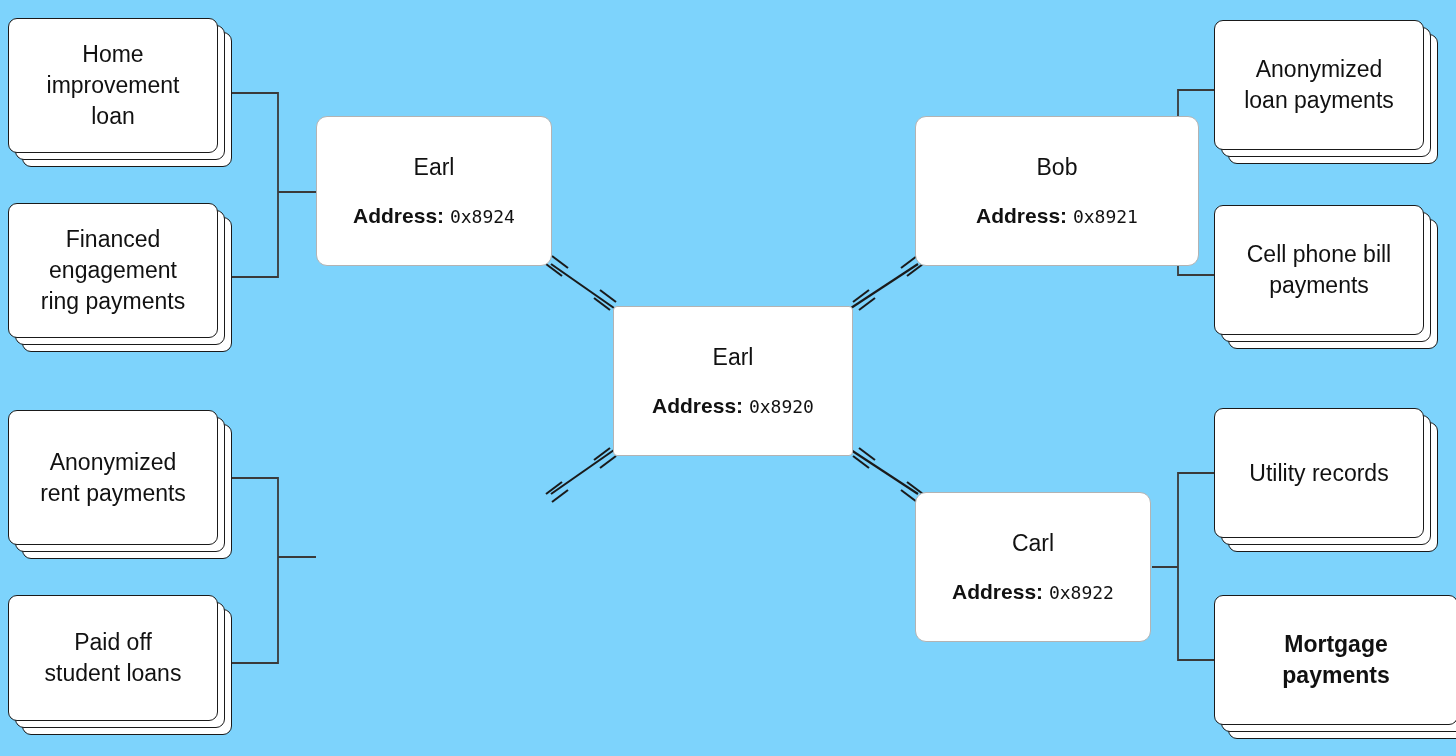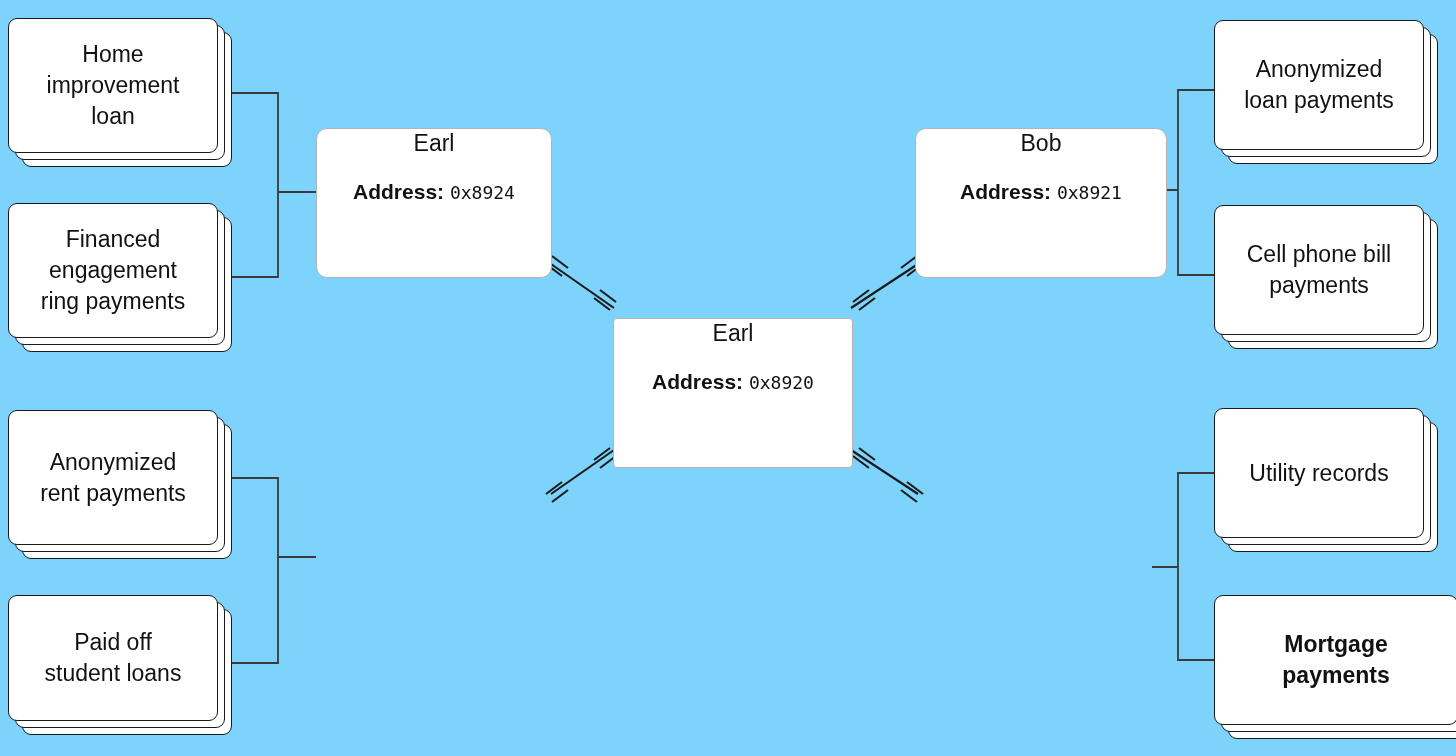--- a/index.html
+++ b/index.html
@@ -56,21 +56,21 @@
   
   .person {
     position: absolute;
     box-sizing: border-box;
     background: #ffffff;
     border: 1.7px solid #b3b3b3;
     border-radius: 11px;
     display: flex;
     flex-direction: column;
     align-items: center;
-    margin-top: 12px;
+    justify-content: center;
   }
   .person.square { border-radius: 4px; }
   .person .pname {
     font-size: 23px;
     color: #111111;
     line-height: 28px;
   }
   .person .paddr {
     margin-top: 22px;
     font-size: 21px;
@@ -225,23 +225,30 @@
   </div>
 
   <div class="person" style="left:316px; top:116px; width:236px; height:150px;">
     <div class="pname">Earl</div>
     <div class="paddr">
       <span class="k">Address:</span>
       <span class="v">0x8924</span>
     </div>
   </div>
 
-  <div class="person" style="left:915px; top:116px; width:252px; height:150px;">
+  <div class="person" style="left:915px; top:116px; width:284px; height:150px;">
     <div class="pname">Bob</div>
     <div class="paddr">
       <span class="k">Address:</span>
       <span class="v">0x8921</span>
     </div>
   </div>
 
 
+  <div class="person" style="left:915px; top:492px; width:236px; height:150px;">
+    <div class="pname">Carl</div>
+    <div class="paddr">
+      <span class="k">Address:</span>
+      <span class="v">0x8922</span>
+    </div>
+  </div>
 
 </div>
 
 </body></html>

